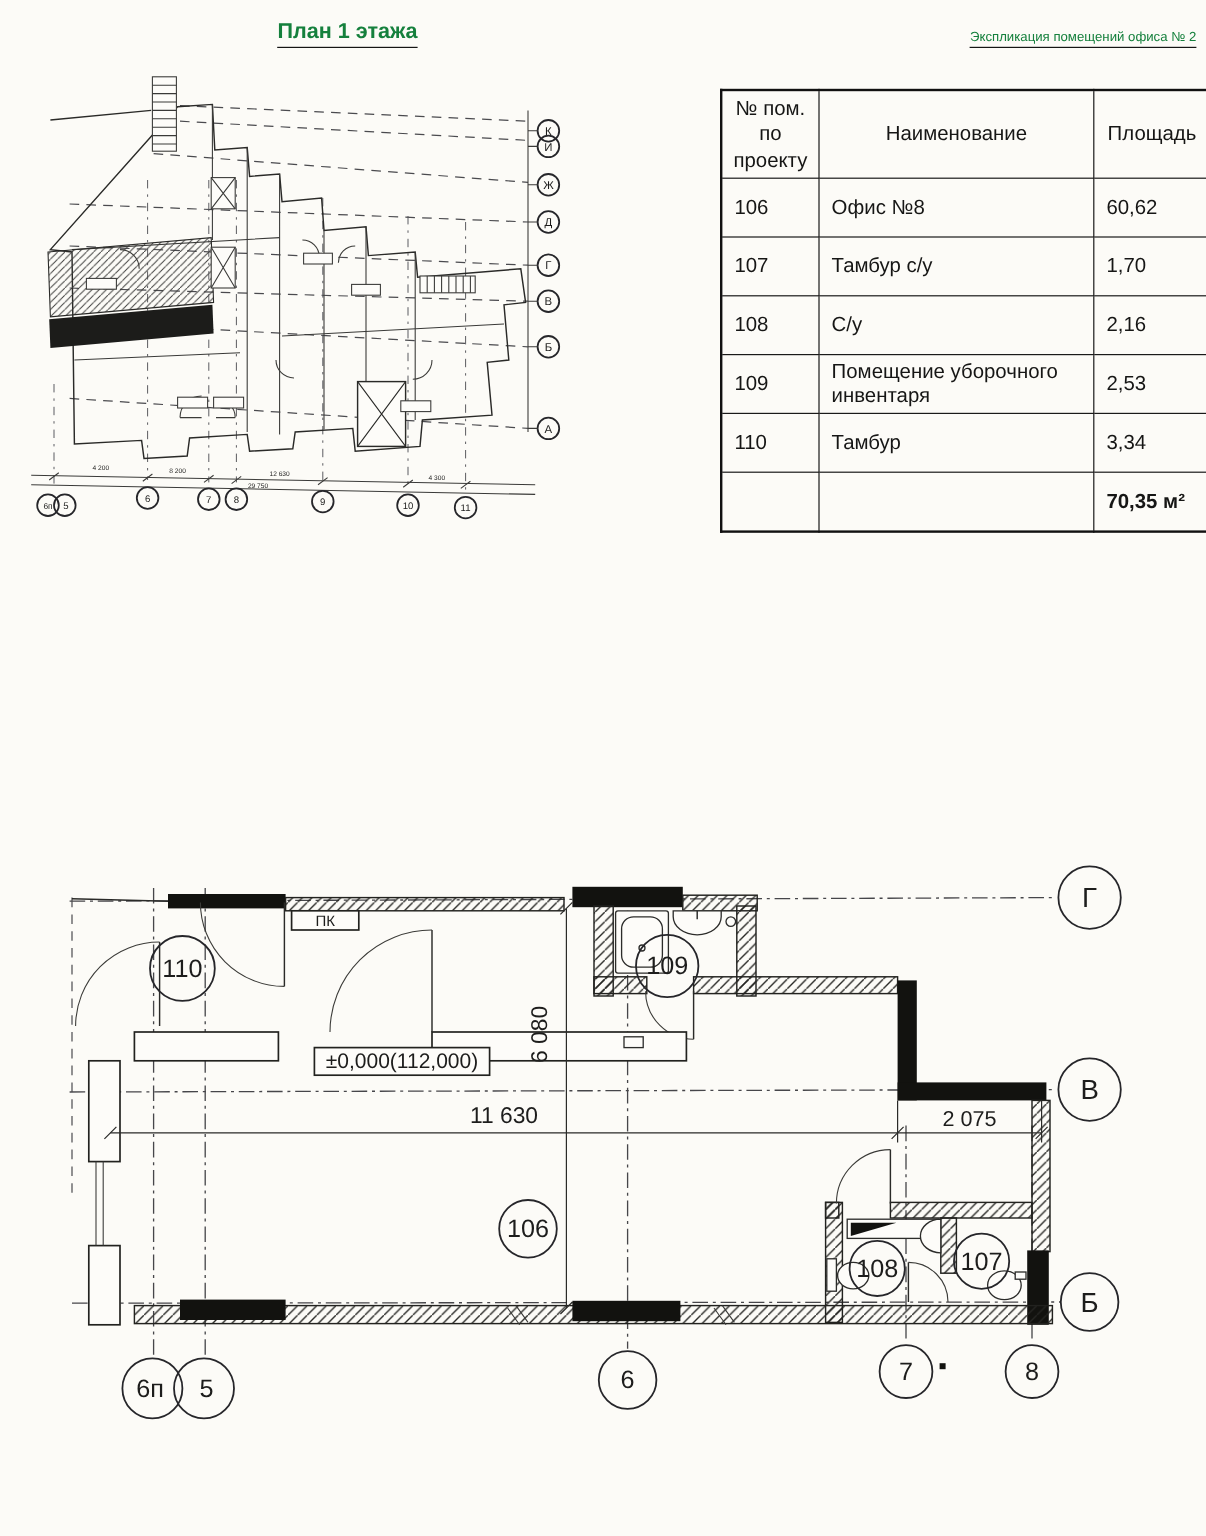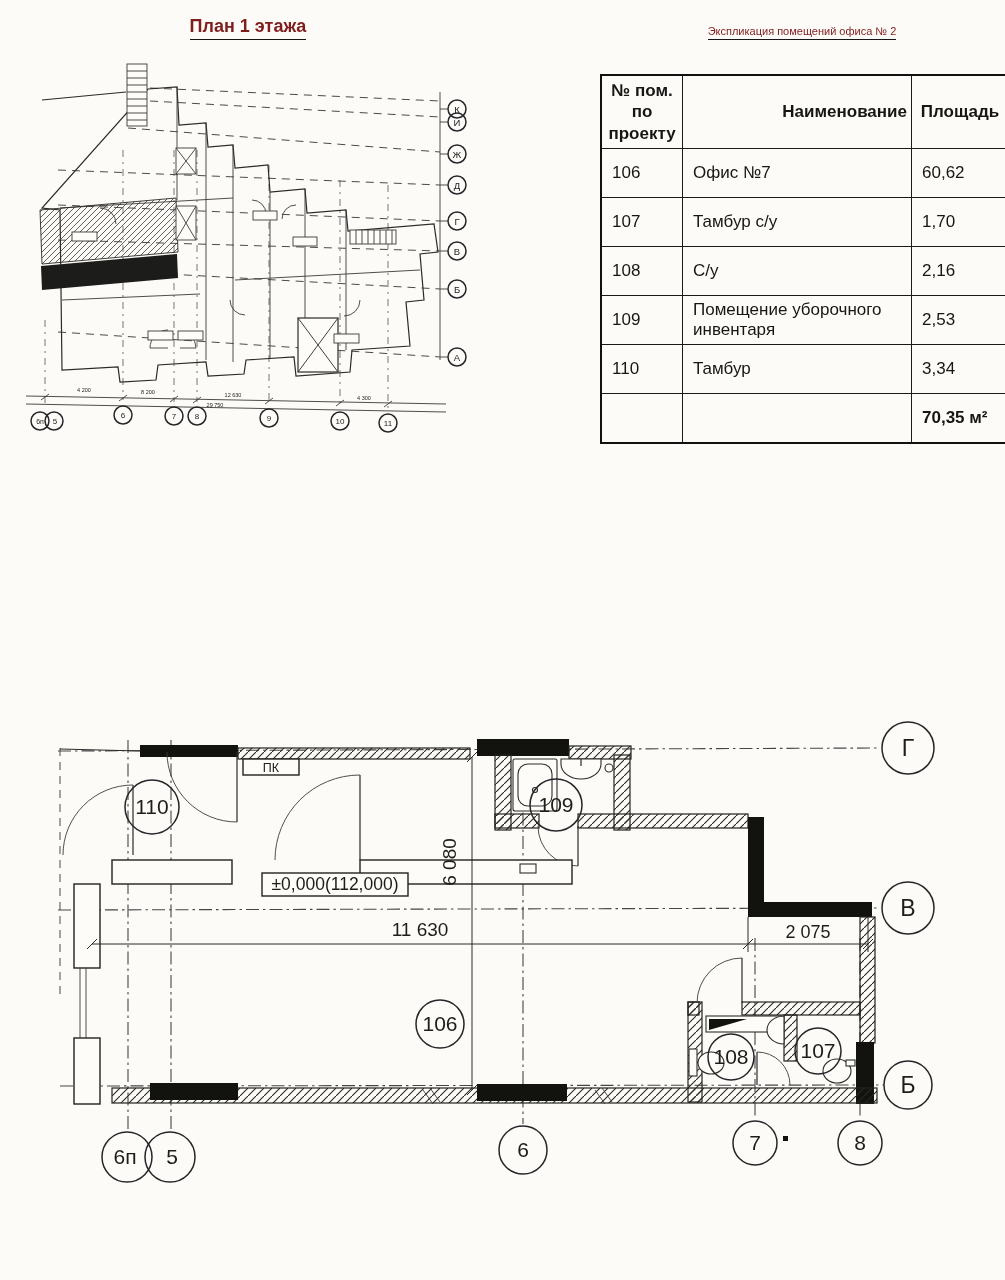--- a/index.html
+++ b/index.html
@@ -3,44 +3,44 @@
 <meta charset="utf-8">
 <style>
   html,body{margin:0;padding:0;}
   body{
     width:1005px;height:1280px;position:relative;
     background:#fcfbf7;
     font-family:"Liberation Sans",sans-serif;color:#1c1c1b;
     overflow:hidden;
   }
   .plan-title{
-    position:absolute;text-align:center;font-weight:bold;
-    color:#7f1d1d;
+    position:absolute;text-align:right;font-weight:bold;
+    color:#15803d;
   }
   #title-left{left:148px;top:16px;width:200px;font-size:18px;}
   #title-left span, #title-right span{
     display:inline-block;border-bottom:1.8px solid #151514;padding-bottom:2px;
   }
   #title-right{left:607px;top:25px;width:390px;font-size:11px;font-weight:normal;}
   
   #expl{
     position:absolute;left:600px;top:74px;width:398px;
     border-collapse:collapse;table-layout:fixed;
     font-size:17px;color:#161615;
   }
   #expl th,#expl td{
     border:1.7px solid #1a1a19;
     padding:4px 6px 4px 10px;
     vertical-align:middle;background:transparent;
   }
   #expl{border:2.4px solid #111;}
-  #expl th{font-weight:bold;text-align:center;height:62px;line-height:1.25;padding:4px 4px;}
+  #expl th{font-weight:normal;text-align:center;height:62px;line-height:1.25;padding:4px 4px;}
   #expl td{height:40px;}
   #expl .c-num{width:72px;}
-  #expl .c-name{width:220px;text-align:right;}
+  #expl .c-name{width:220px;}
   #expl .c-area{width:88px;}
   #expl td.total{font-weight:bold;}
   svg{position:absolute;left:0;}
   svg text{font-family:"Liberation Sans",sans-serif;fill:#1d1d1c;}
   .thin{stroke:#2a2a28;stroke-width:1.2;fill:none;}
   .thin2{stroke:#3a3a38;stroke-width:0.9;fill:none;}
   .axis{stroke:#46464a;stroke-width:1.1;fill:none;stroke-dasharray:13 4 2.5 4;}
   .axis-s{stroke:#55555a;stroke-width:0.8;fill:none;stroke-dasharray:7 5 2 5;}
   .dash{stroke:#4a4a4e;stroke-width:1;fill:none;stroke-dasharray:8 6;}
   .dim{stroke:#2a2a28;stroke-width:1;fill:none;}
@@ -66,21 +66,21 @@
   <thead>
     <tr>
       <th class="c-num">№ пом. по проекту</th>
       <th class="c-name">Наименование</th>
       <th class="c-area">Площадь</th>
     </tr>
   </thead>
   <tbody>
     <tr>
       <td>106</td>
-      <td>Офис №7</td>
+      <td>Офис №8</td>
       <td>60,62</td>
     </tr>
     <tr>
       <td>107</td>
       <td>Тамбур с/у</td>
       <td>1,70</td>
     </tr>
     <tr>
       <td>108</td>
       <td>С/у</td>

